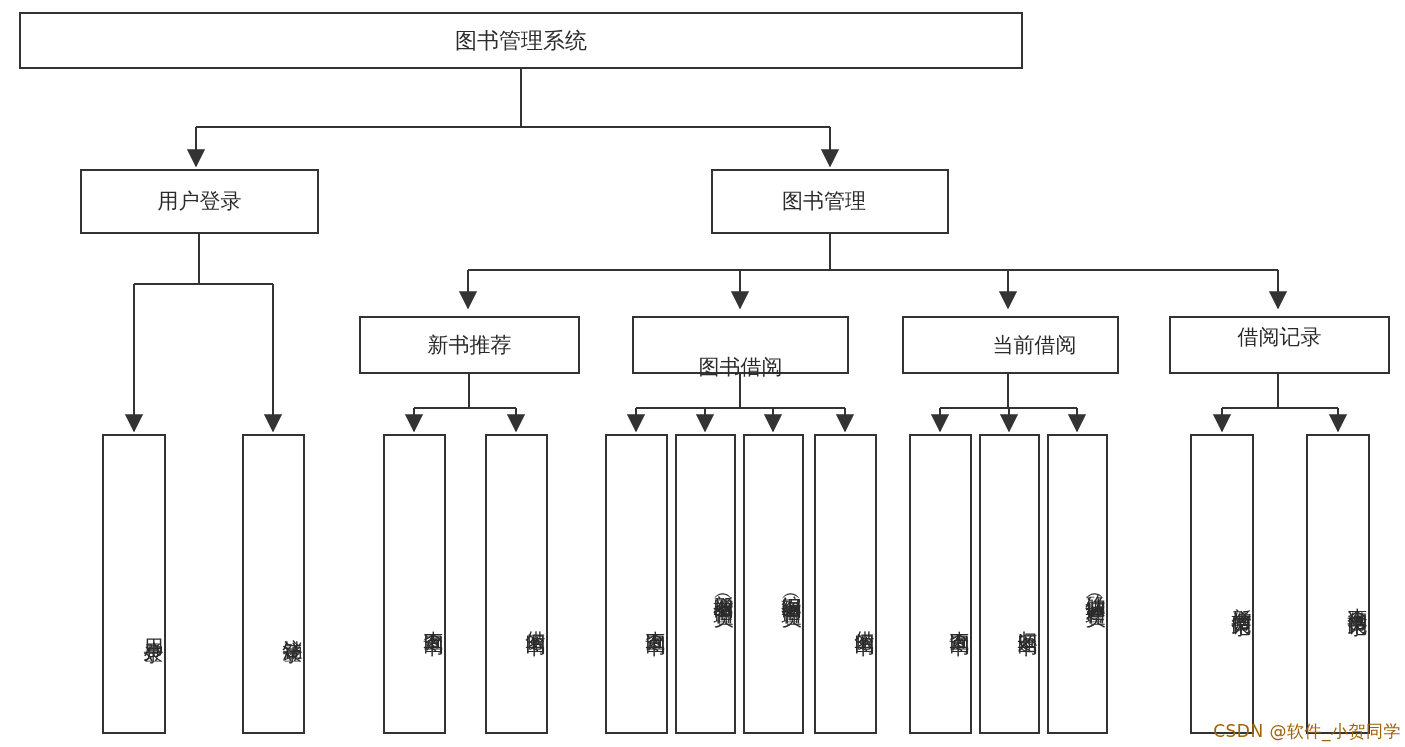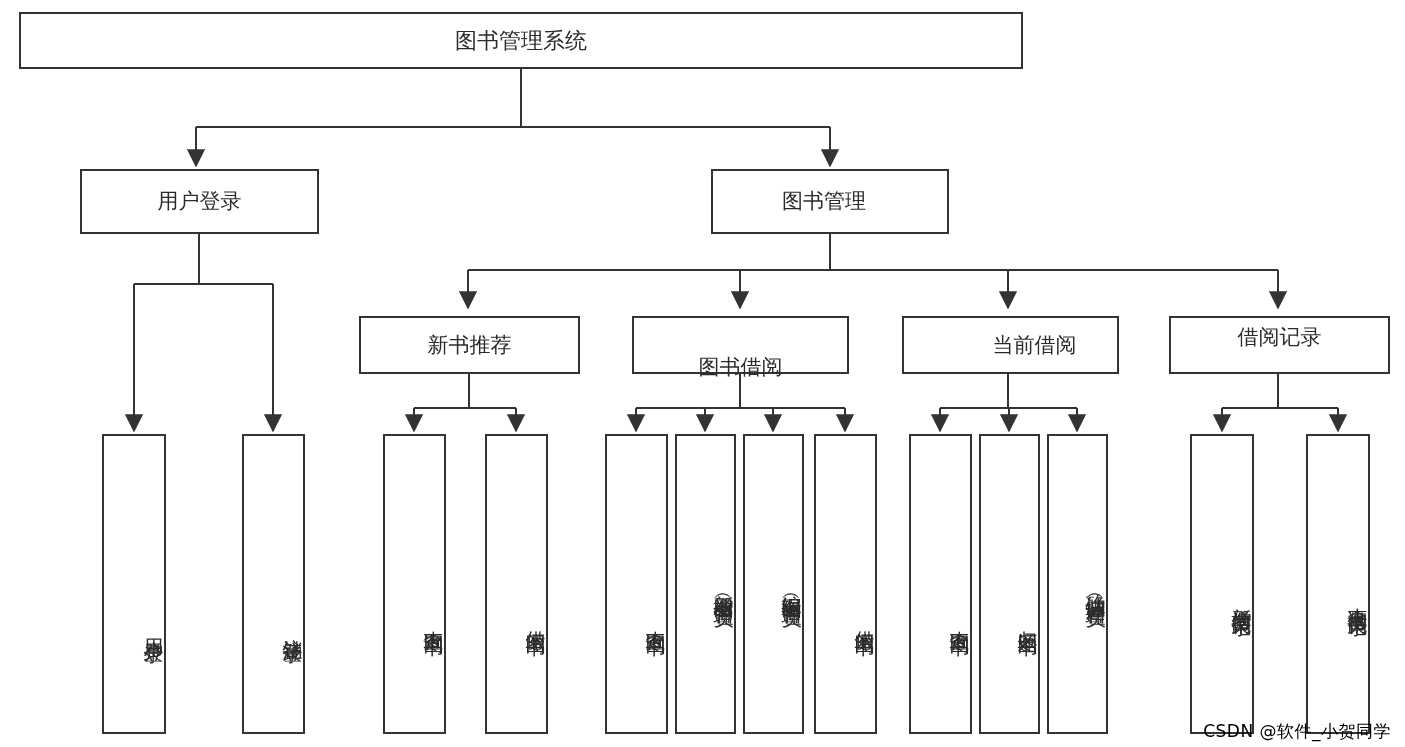--- a/index.html
+++ b/index.html
@@ -23,23 +23,23 @@
   .node-label.vert{
     font-size:20px;
     writing-mode:vertical-rl;
     text-orientation:upright;
     letter-spacing:2px;
     align-items:flex-start;
     justify-content:center;
   }
   .watermark{
     position:absolute;
-    right:14px;bottom:4px;
+    right:4px;bottom:4px;
     font-size:17px;
-    color:#000000;
+    color:#a16207;
     letter-spacing:0.5px;
     white-space:nowrap;
   }
 </style>
 </head>
 <body>
 
 <div id="stage">
 
   <svg id="diagram" viewBox="0 0 1405 747">

